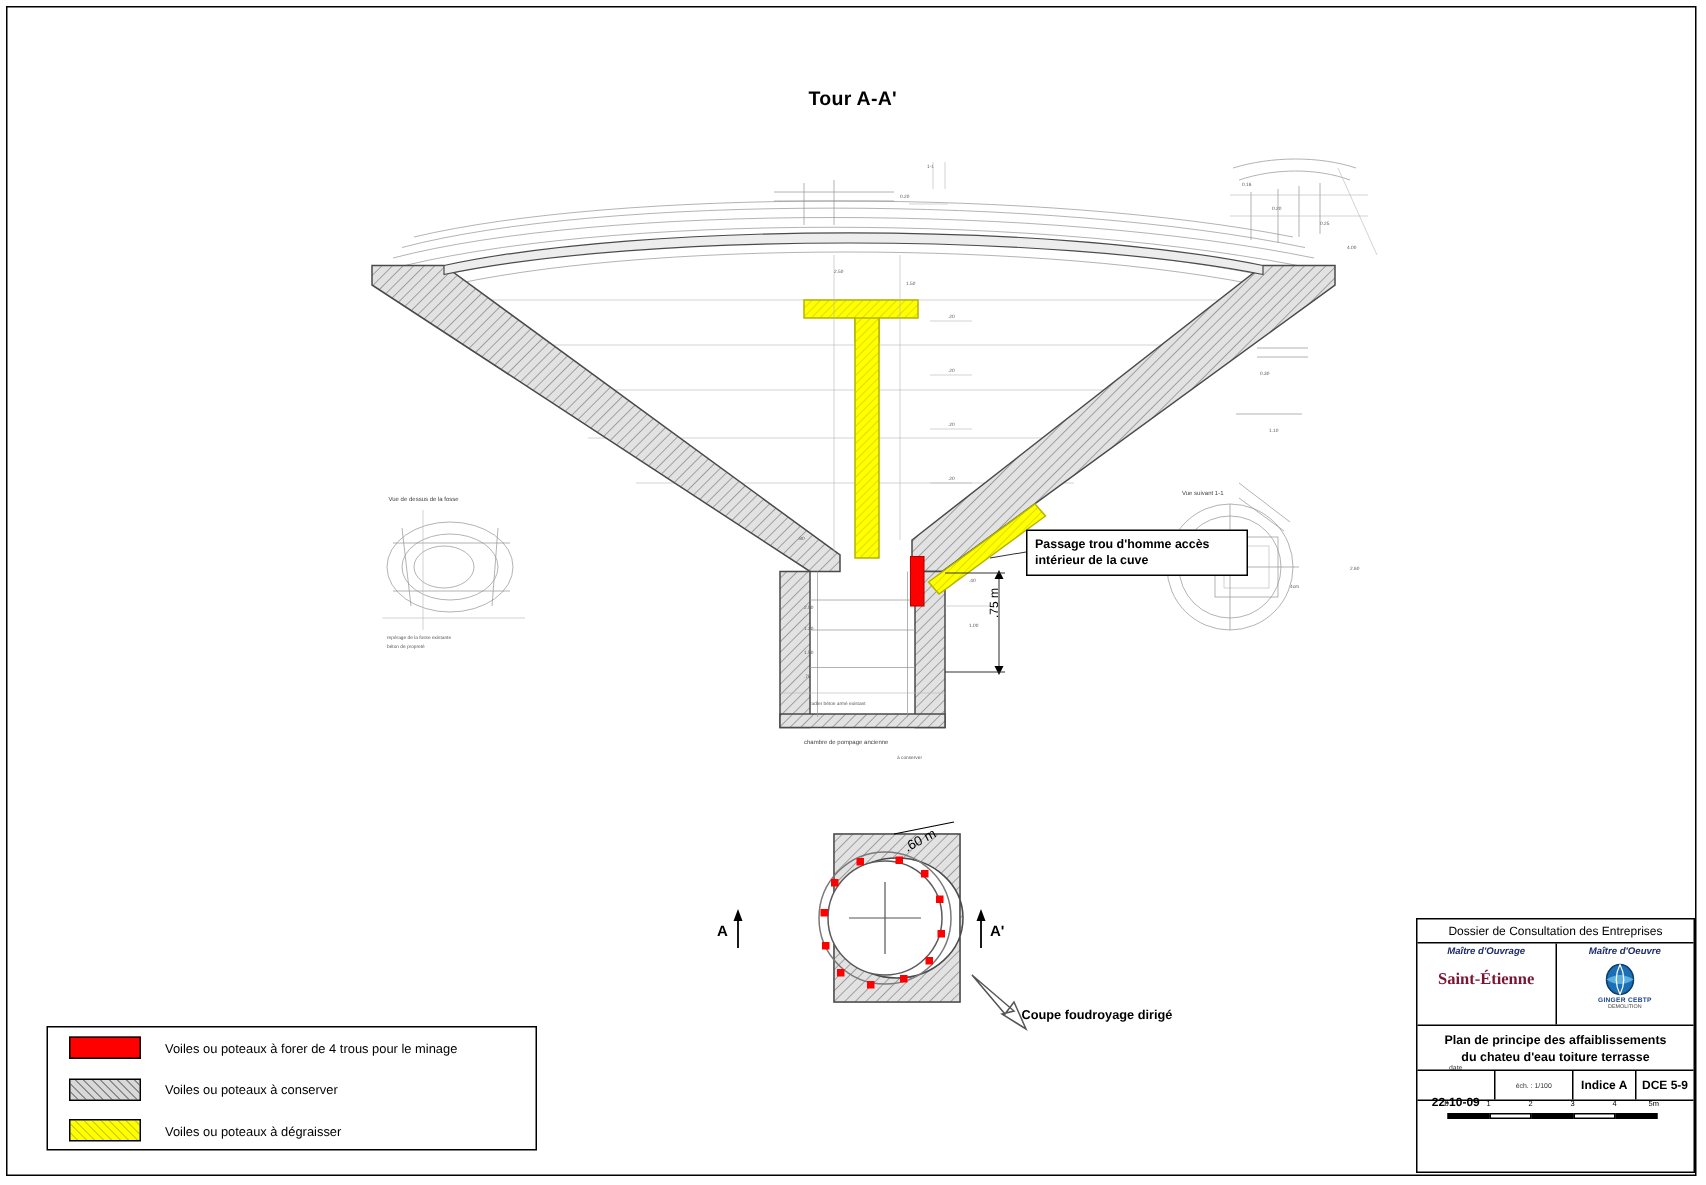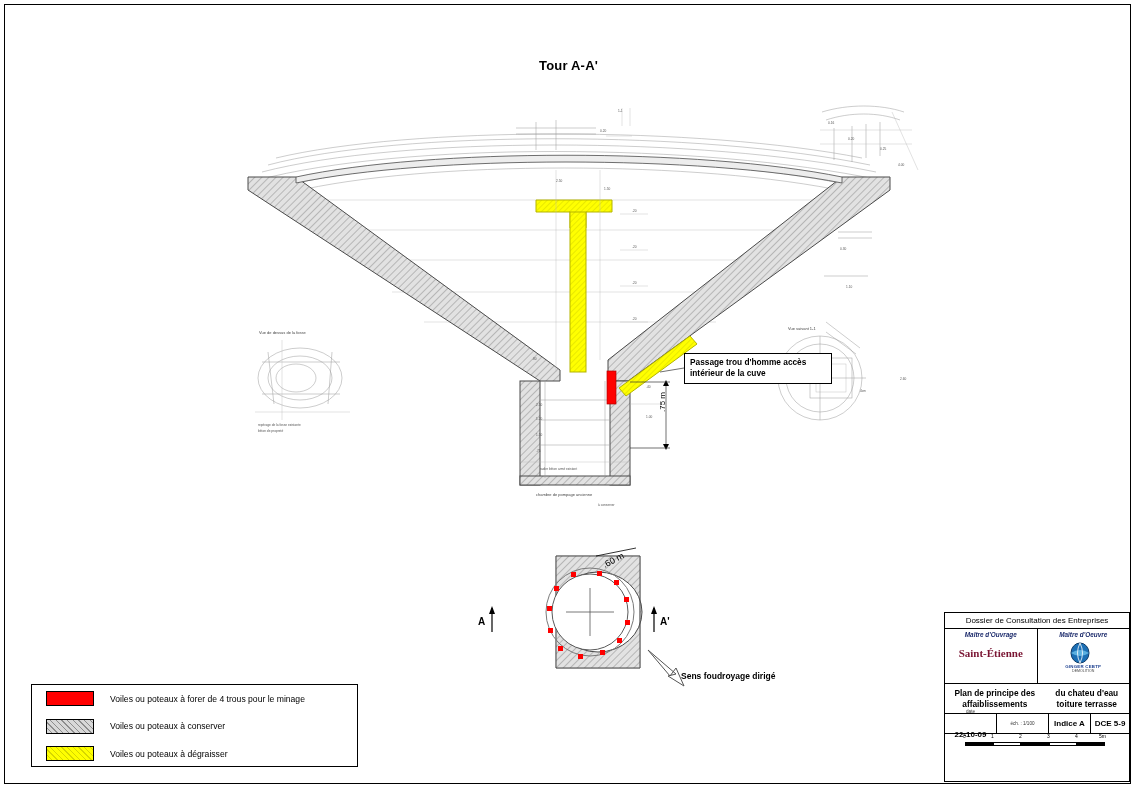--- a/index.html
+++ b/index.html
@@ -77,21 +77,21 @@
     justify-content:flex-start;padding-top:2px;}
   .c-logo-cell:first-child{border-right:1px solid #000;}
   .c-mo{font-size:6.4px;font-style:italic;font-weight:bold;color:#1b2a6b;}
   .c-saint{font-size:11px;font-weight:bold;color:#7a1533;margin-top:9px;
     font-family:"Liberation Serif",serif;}
   .ginger-wrap{margin-top:4px;text-align:center;}
   .ginger-txt{font-size:4.4px;color:#1b3f8f;font-weight:bold;letter-spacing:.2px;}
   .ginger-sub{font-size:3.6px;color:#444;}
   .c-proj{height:32px;display:flex;flex-direction:column;align-items:center;
     justify-content:center;font-size:9px;font-weight:bold;line-height:12px;}
-  .c-desc{height:30px;display:flex;flex-direction:row;align-items:center;
+  .c-desc{height:30px;display:flex;flex-direction:column;align-items:center;
     justify-content:center;font-size:8.3px;font-weight:bold;line-height:11px;
     text-align:center;}
   .c-info{height:20px;display:flex;}
   .c-info div{display:flex;flex-direction:column;align-items:center;
     justify-content:center;border-right:1px solid #000;box-sizing:border-box;gap:16px;}
   .c-info div:last-child{border-right:none;}
   .c-i1{width:52px;}
   .c-i2{width:52px;}
   .c-i3{width:42px;}
   .c-i4{flex:1;}
@@ -320,21 +320,21 @@
   </g>
 </svg>
 </div>
 
 <div class="callout">Passage trou d'homme accès intérieur de la cuve</div>
 <div class="dim-label">.75 m</div>
 <div class="dim-label2">.60 m</div>
 <div class="sec-label" style="left:478px;top:616px;">A</div>
 <div class="sec-label" style="left:660px;top:616px;">A'</div>
 <div class="foud">
-  <span>Sens foudroyage dirigé</span>
+  <span>Coupe foudroyage dirigé</span>
 </div>
 
 <div class="legend">
   <div class="legend-row">
     <div class="swatch sw-red"></div>
     <div class="legend-text">Voiles ou poteaux à forer de 4 trous pour le minage</div>
   </div>
   <div class="legend-row">
     <div class="swatch sw-grey"></div>
     <div class="legend-text">Voiles ou poteaux à conserver</div>

